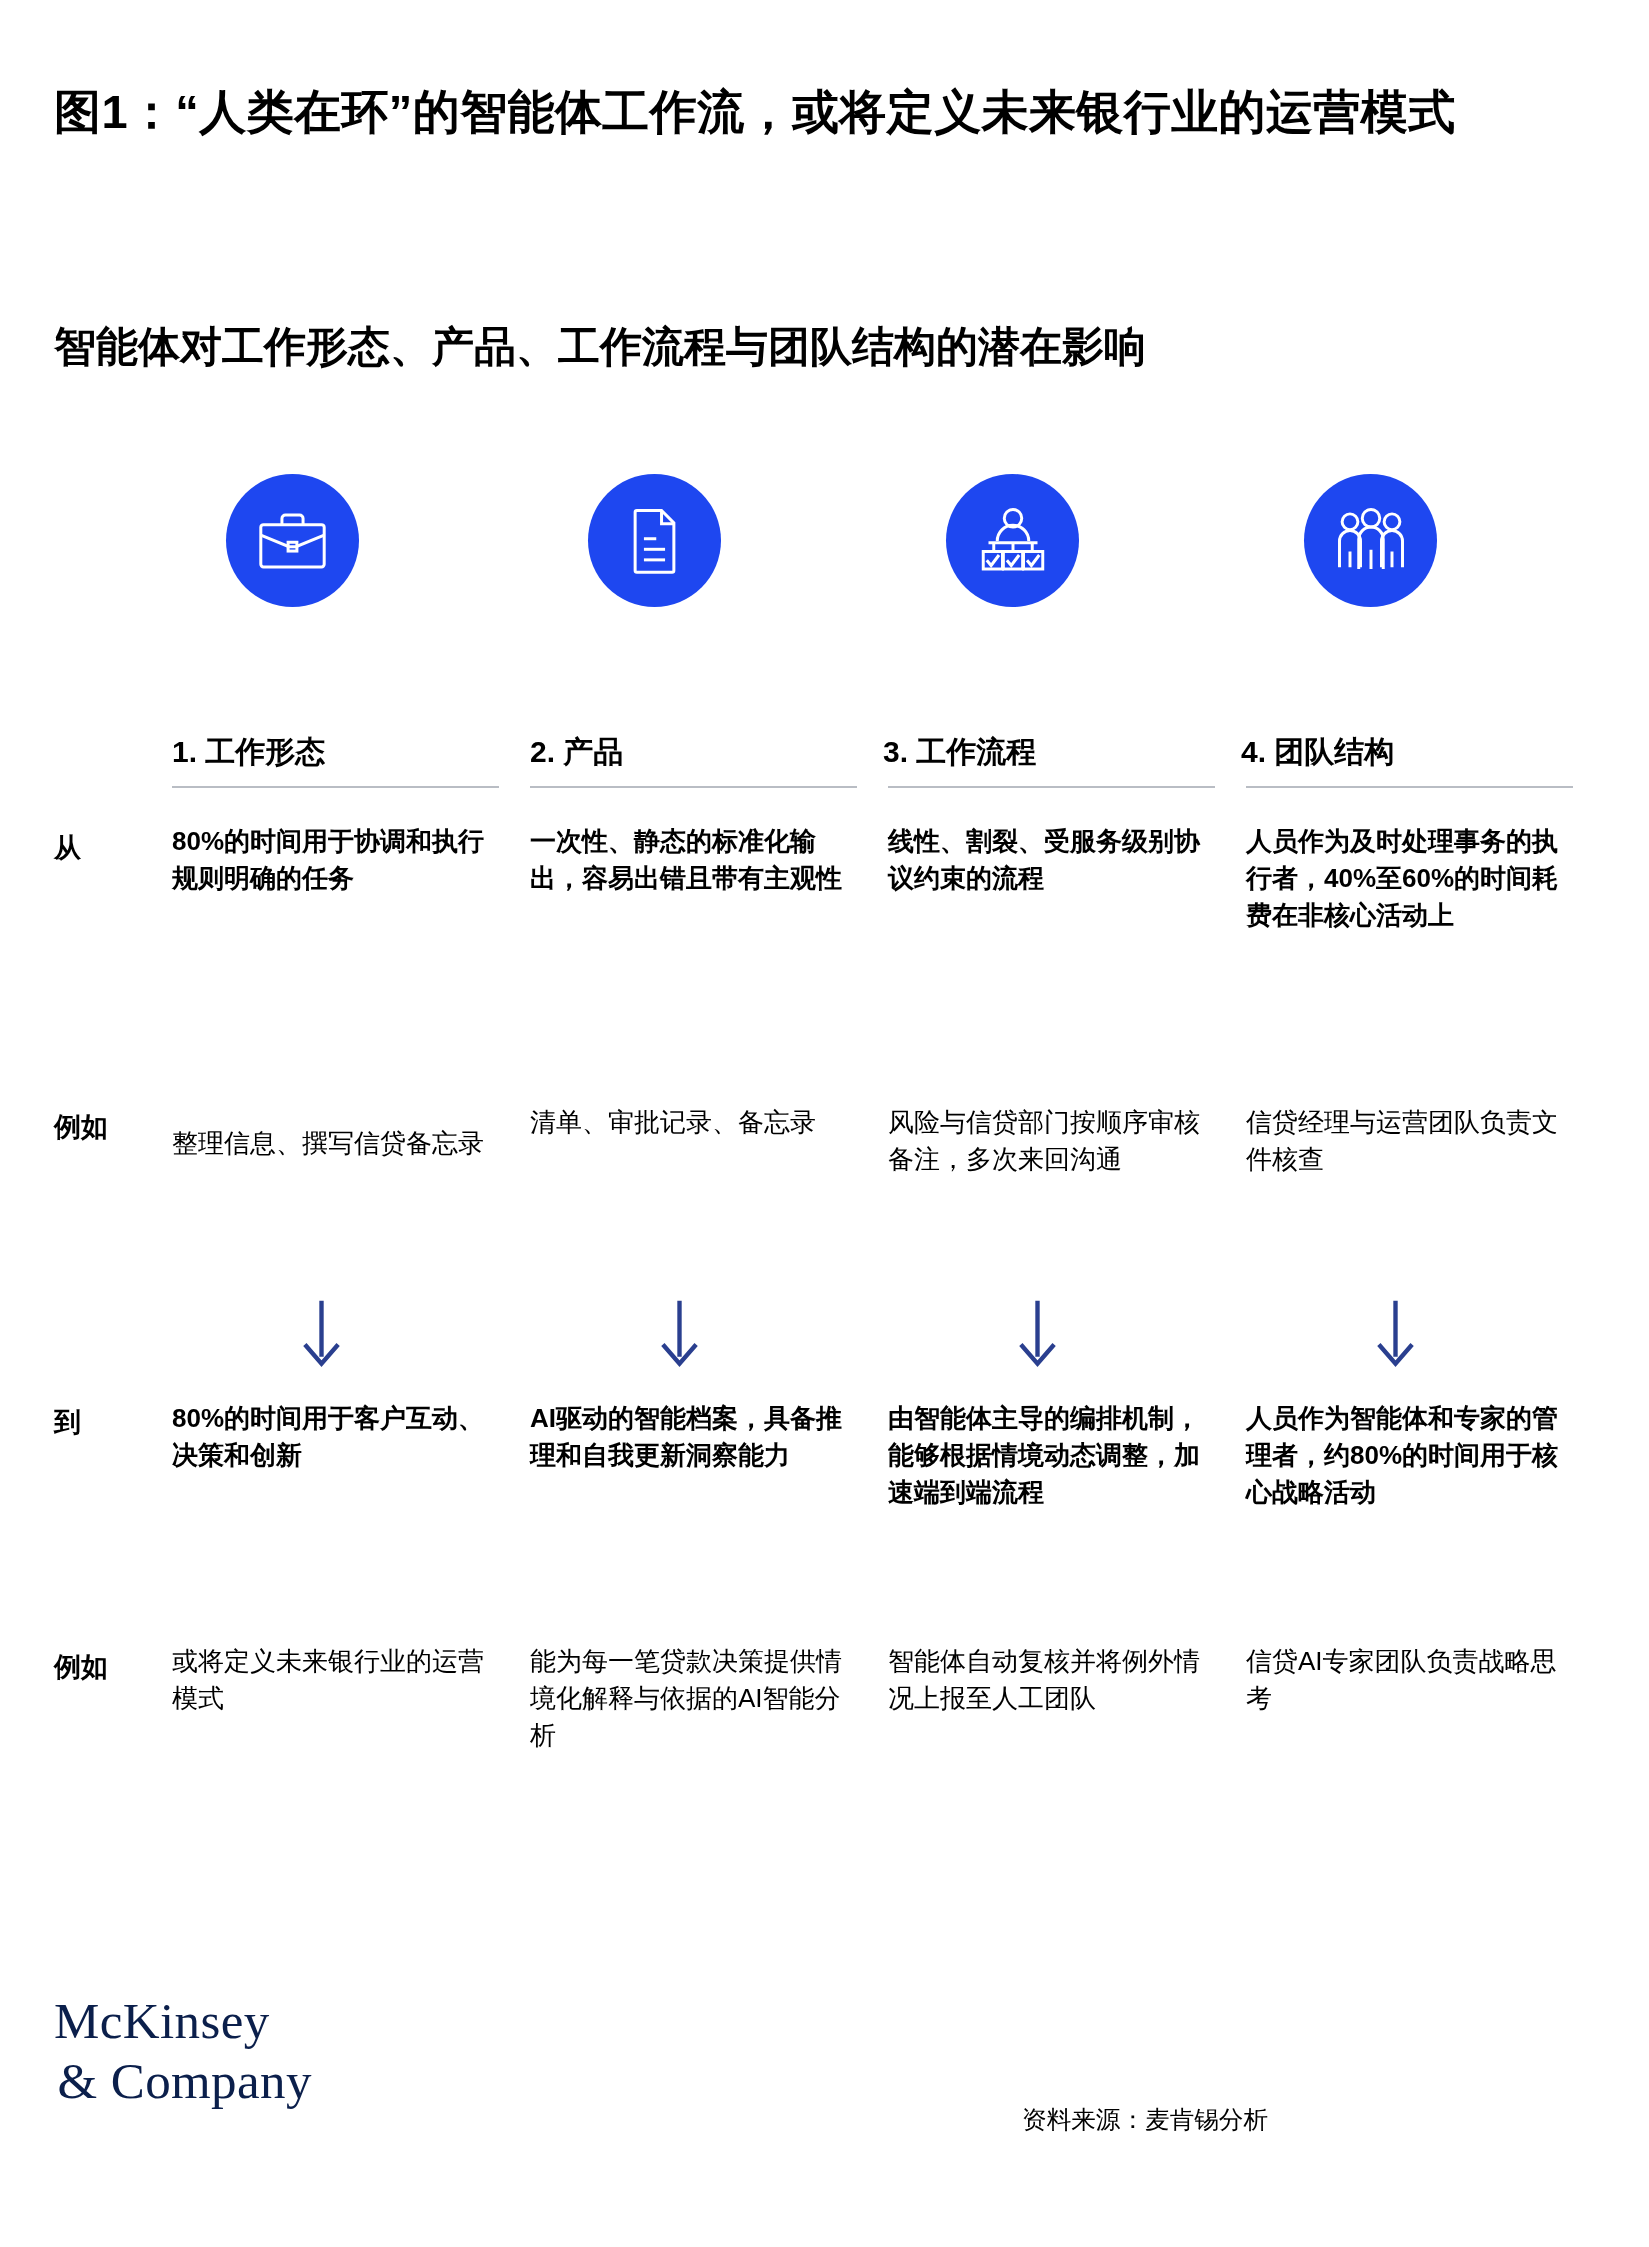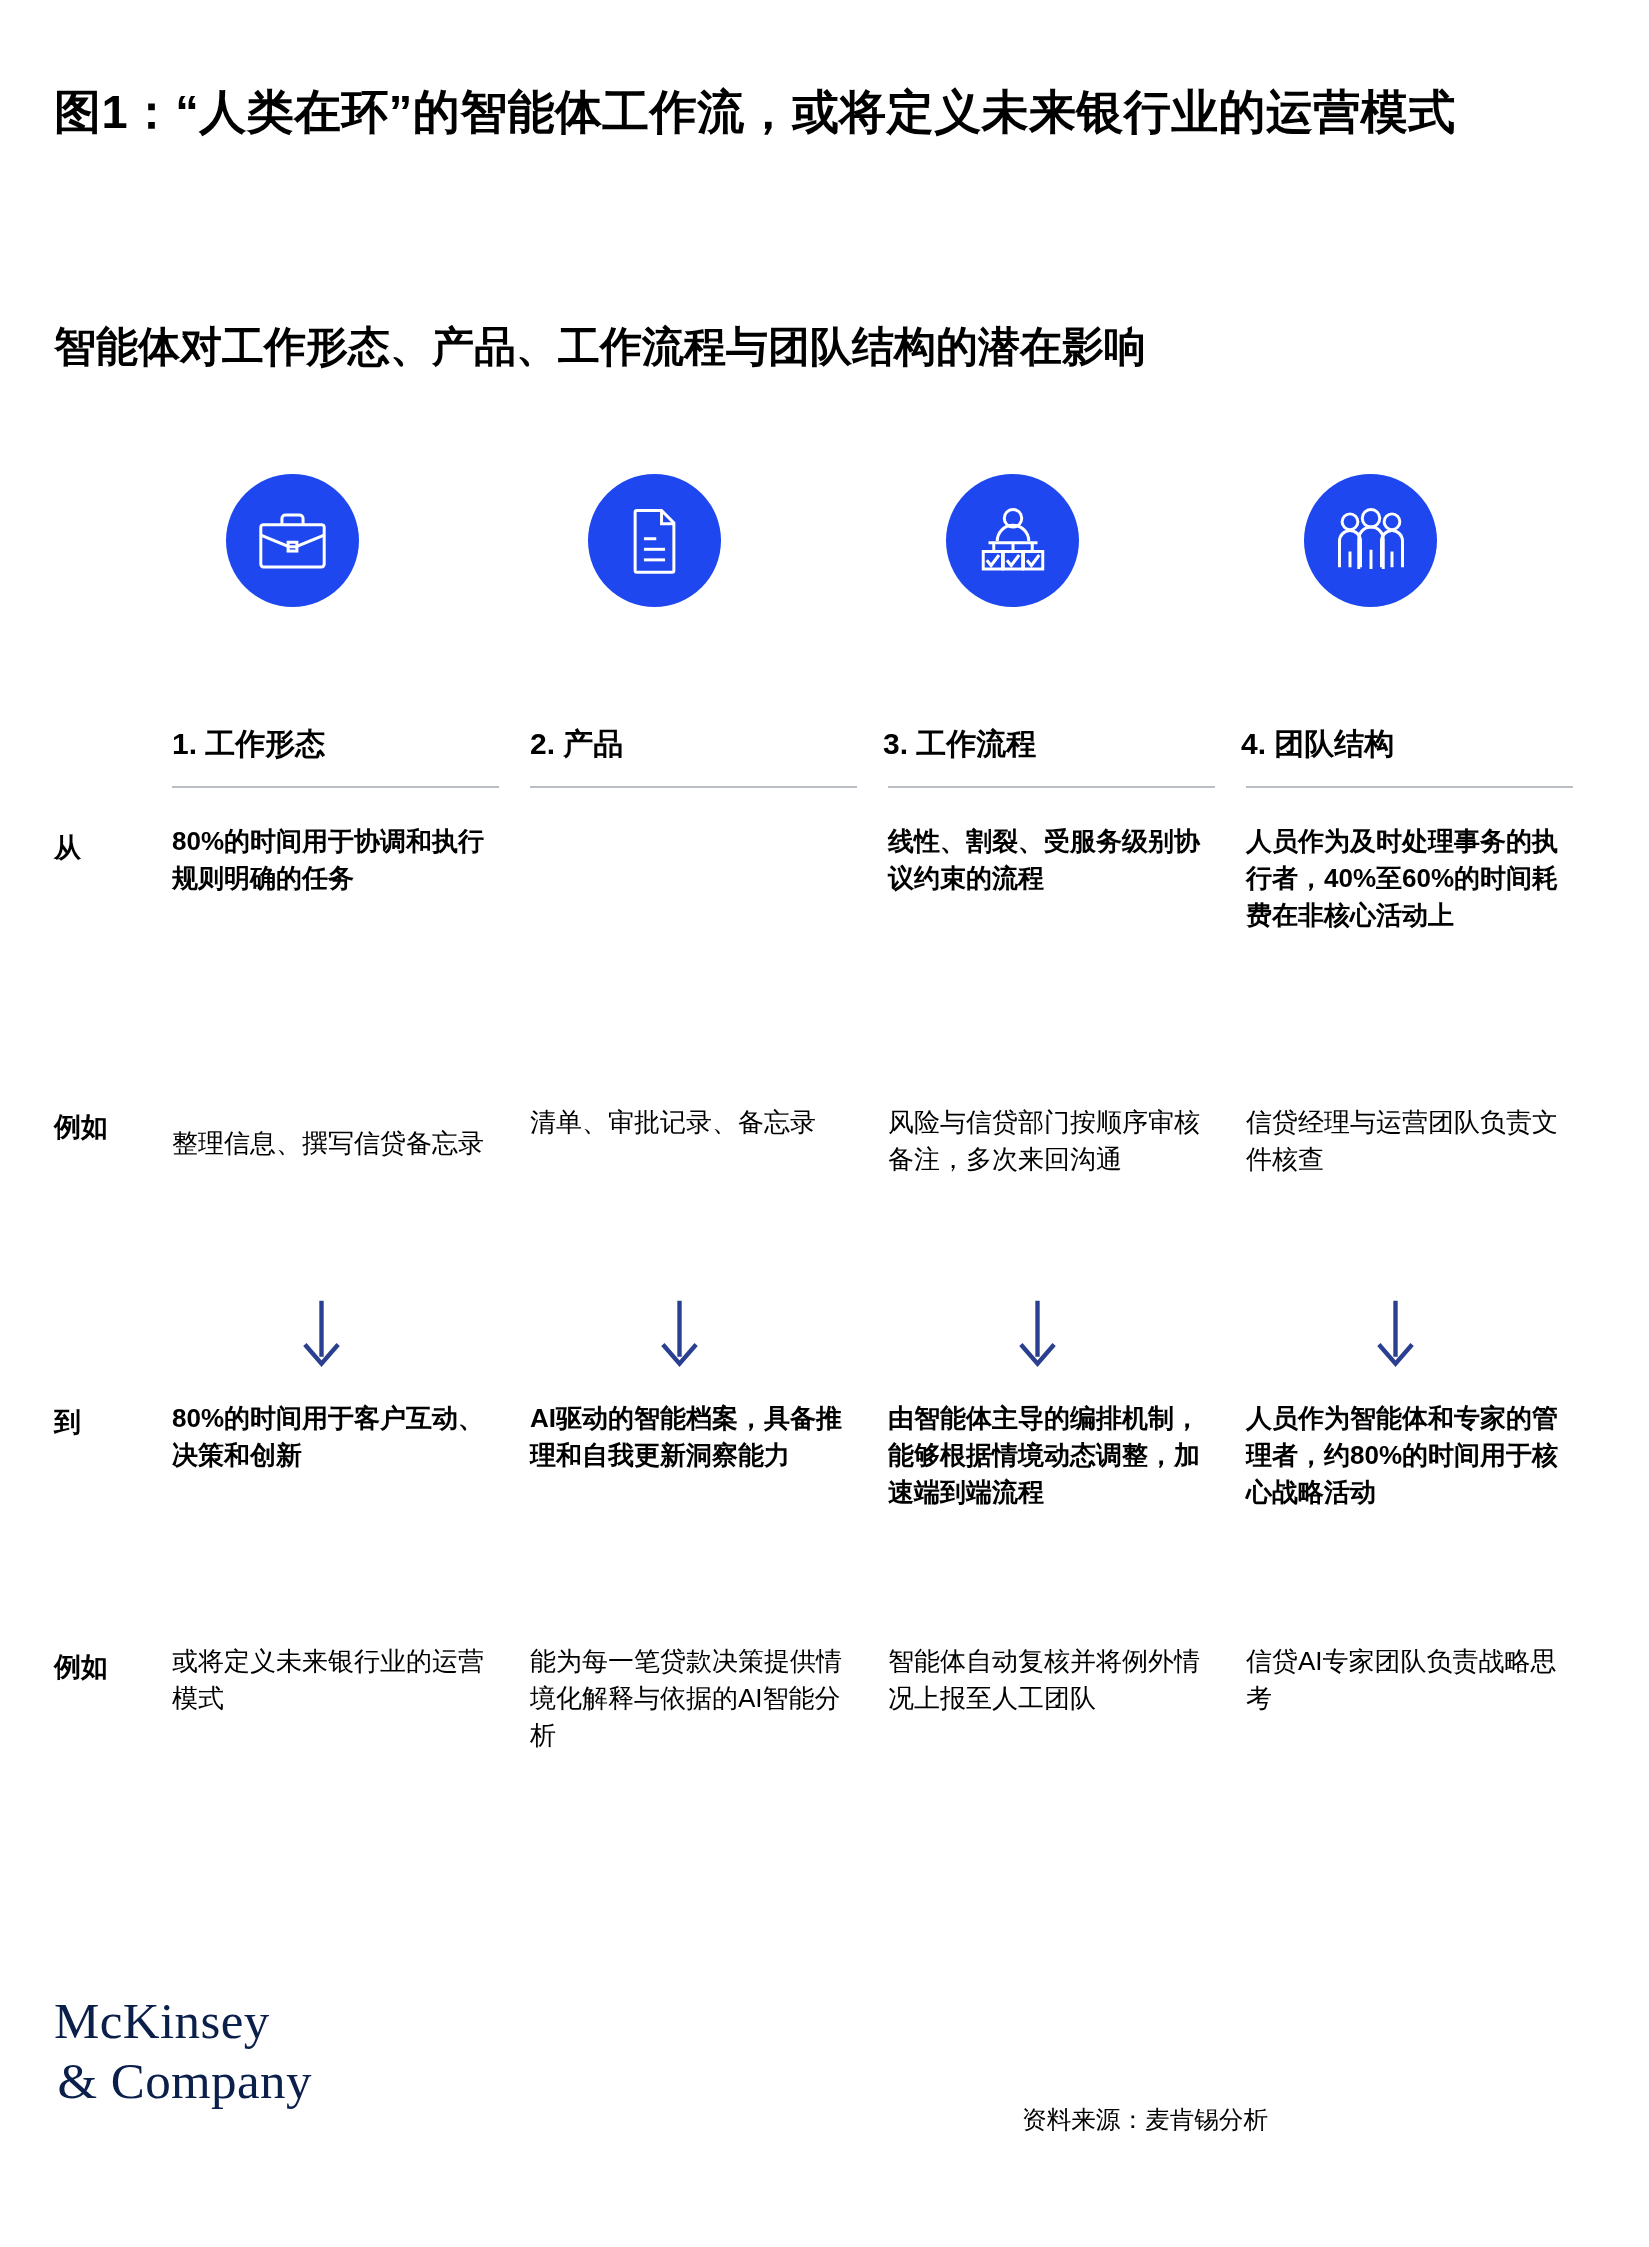--- a/index.html
+++ b/index.html
@@ -55,21 +55,21 @@
     border-radius: 50%;
     background: #1e47f0;
     display: flex;
     align-items: center;
     justify-content: center;
   }
 
   .col-heading {
     font-size: 30px;
     font-weight: bold;
-    margin-top: 0;
+    margin-top: 8px;
     white-space: nowrap;
   }
 
   .rule {
     height: 1.8px;
     background: #b9bdc4;
     width: 100%;
   }
 
   .cell {
@@ -153,20 +153,21 @@
         <path d="M26 12 h28 l14 14 v54 a2 2 0 0 1 -2 2 H26 a2 2 0 0 1 -2 -2 V14 a2 2 0 0 1 2 -2 z"></path>
         <polyline points="54,12 54,27 68,27"></polyline>
         <line x1="34" y1="44" x2="48" y2="44"></line>
         <line x1="34" y1="56" x2="58" y2="56"></line>
         <line x1="34" y1="68" x2="58" y2="68"></line>
       </svg>
     </div>
   </div>
   <div class="col-heading" style="position:absolute; left:530px; top:724px;">2. 产品</div>
   <div class="rule" style="position:absolute; left:530px; top:786px; width:327px;"></div>
+  <div class="cell bold" style="position:absolute; left:530px; top:823px; width:327px;">一次性、静态的标准化输出，容易出错且带有主观性</div>
   <div class="cell" style="position:absolute; left:530px; top:1104px; width:327px;">清单、审批记录、备忘录</div>
   <svg class="arrow" style="left:653px; top:1299px;" viewBox="0 0 60 80">
     <line x1="30" y1="2" x2="30" y2="66" stroke="#2a3f8f" stroke-width="5"></line>
     <polyline points="11,52 30,74 49,52" fill="none" stroke="#2a3f8f" stroke-width="5"></polyline>
   </svg>
   <div class="cell bold" style="position:absolute; left:530px; top:1400px; width:327px;">AI驱动的智能档案，具备推理和自我更新洞察能力</div>
   <div class="cell" style="position:absolute; left:530px; top:1643px; width:327px;">能为每一笔贷款决策提供情境化解释与依据的AI智能分析</div>
 
   <div class="column" style="left:946px; top:474px; width:332px;">
     <div class="icon-circle">

